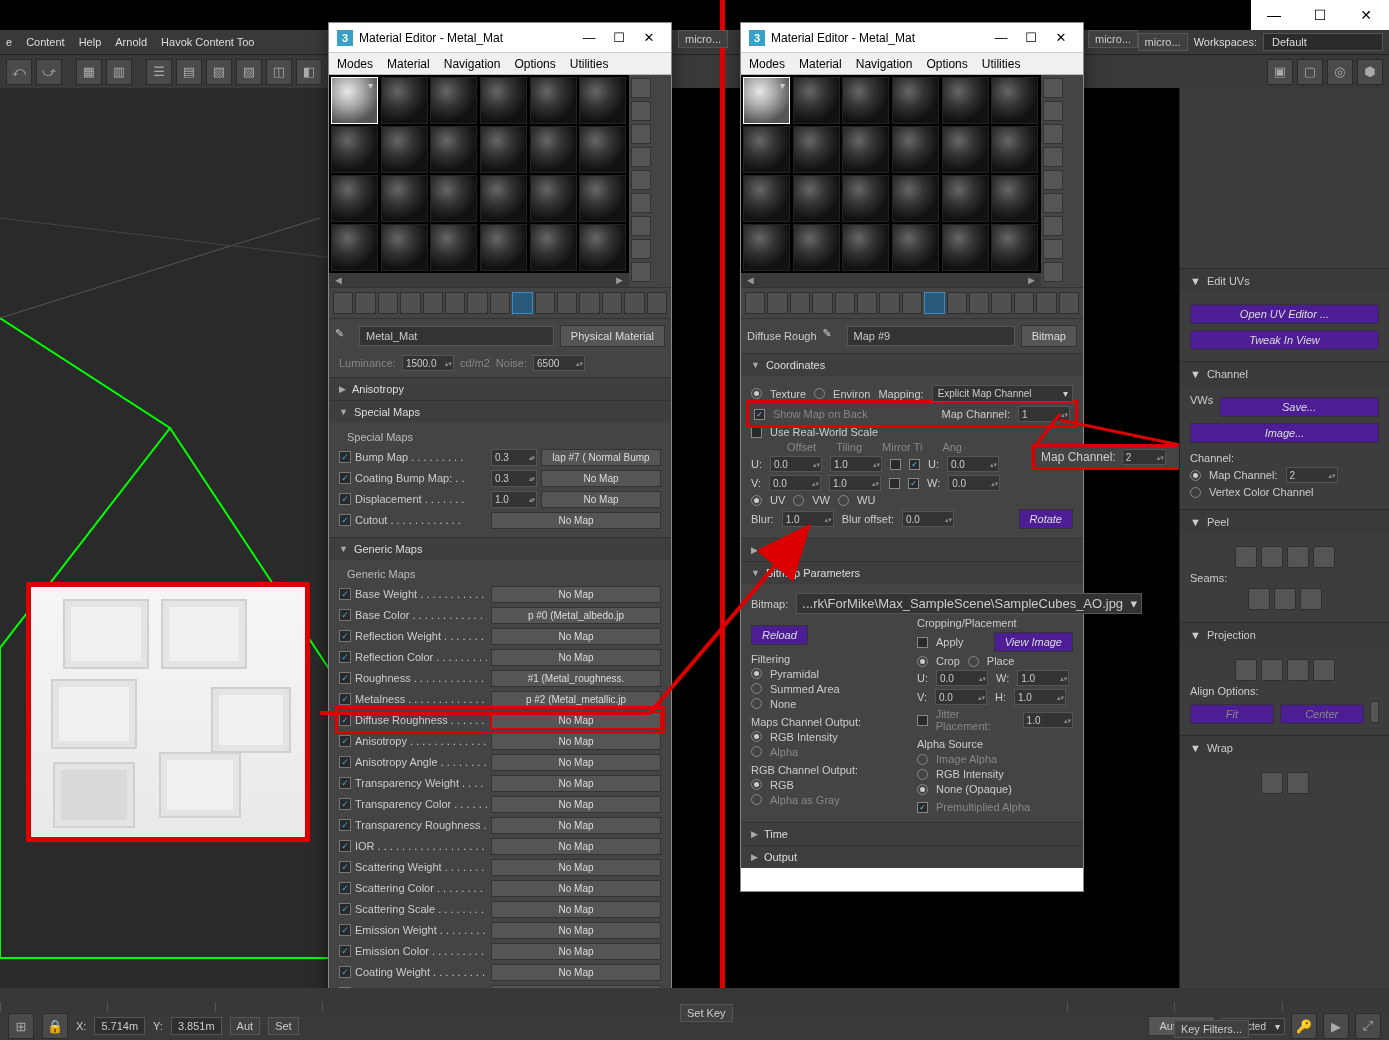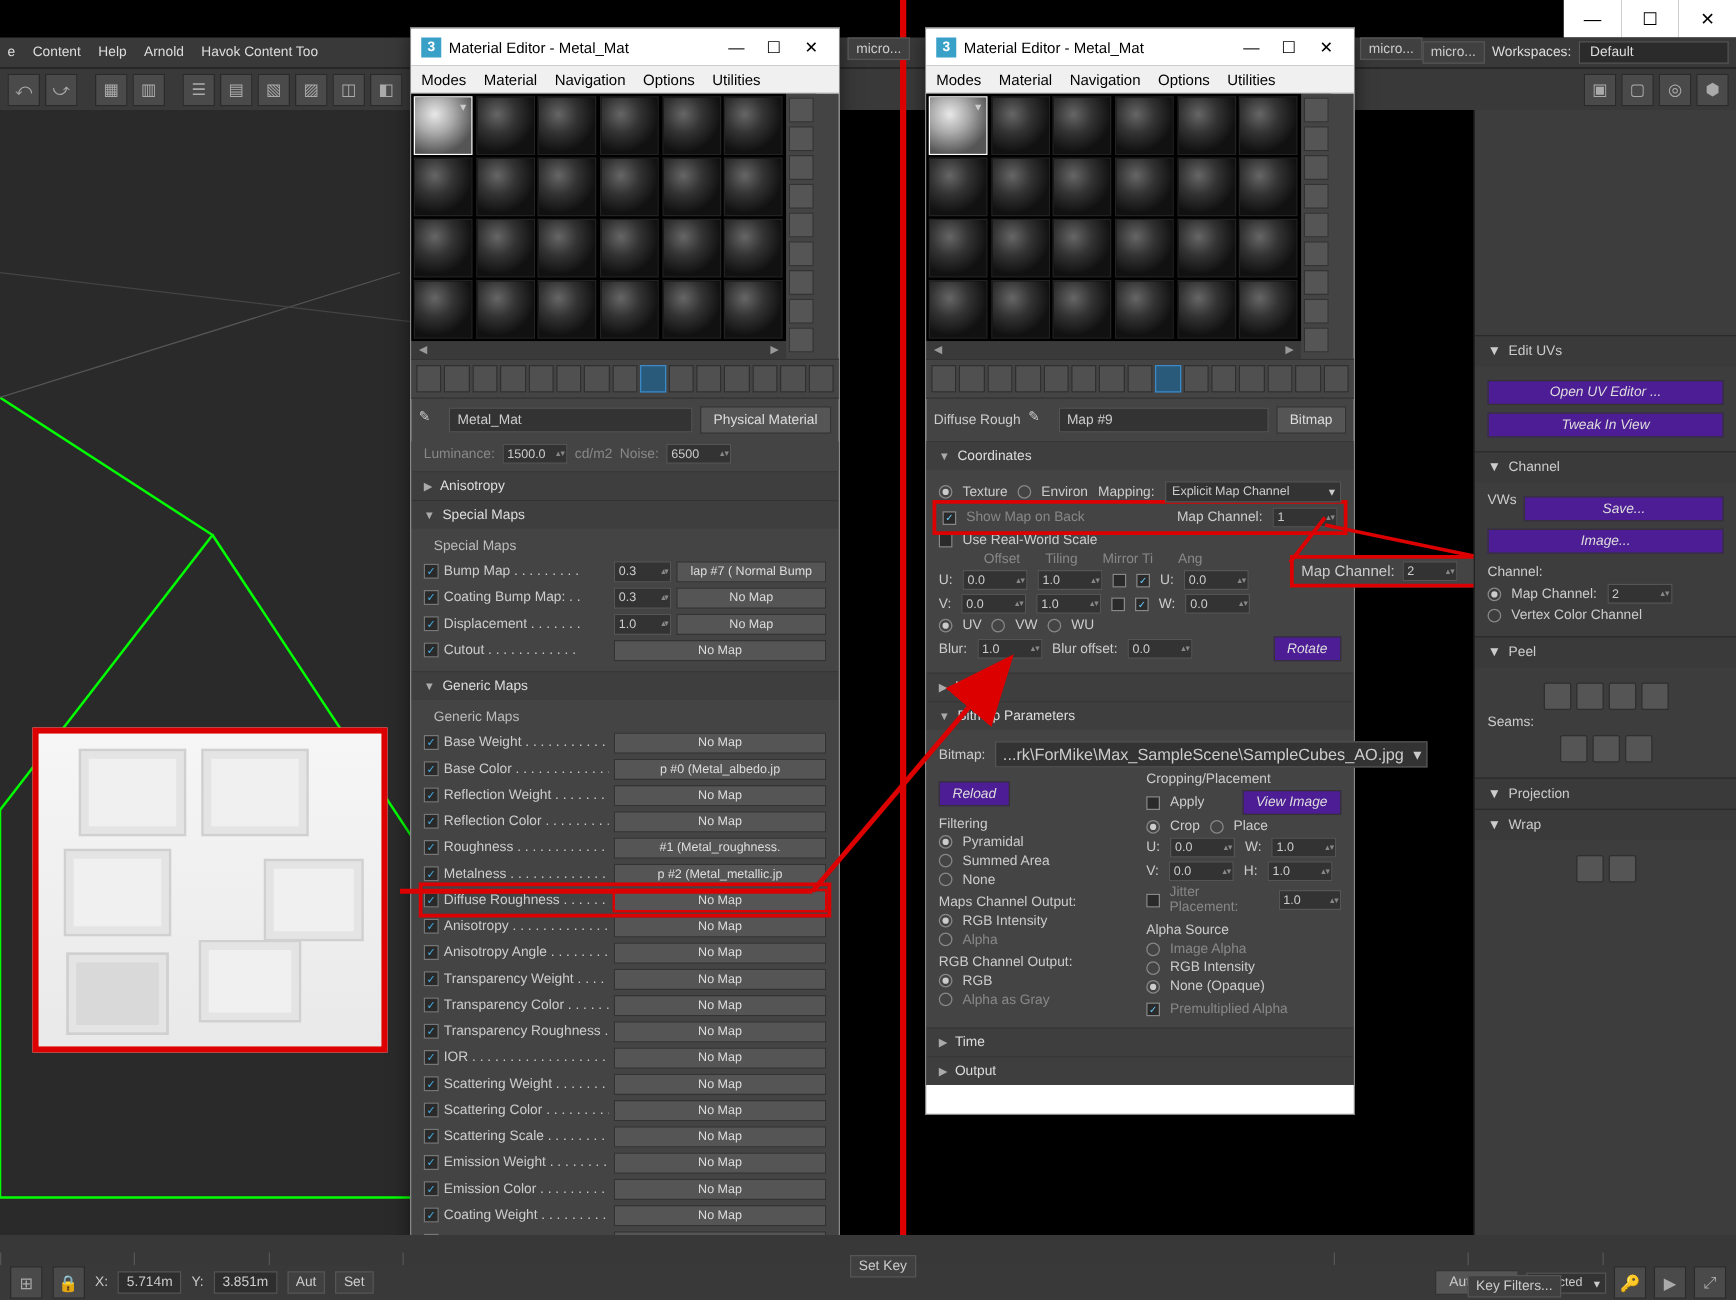--- a/index.html
+++ b/index.html
@@ -754,20 +754,34 @@
     <div class="iconstrip">
         <div class="i"></div>
         <div class="i"></div>
         <div class="i"></div>
       </div>
   </div>
   <div class="cmd-roll-h">
       <span class="arr">▼</span>
       <span>Projection</span>
     </div>
+  <div class="cmd-body">
+    <div class="iconstrip">
+        <div class="i"></div>
+        <div class="i"></div>
+        <div class="i"></div>
+        <div class="i"></div>
+      </div>
+    <div>Align Options:</div>
+    <div style="display:flex; gap:6px; margin-top:4px;">
+      <span class="btn dim">Fit</span>
+      <span class="btn dim">Center</span>
+      <div class="i" style="width:22px;height:22px;background:#555;border:1px solid #333;"></div>
+    </div>
+  </div>
   <div class="cmd-roll-h">
       <span class="arr">▼</span>
       <span>Wrap</span>
     </div>
   <div class="cmd-body">
     <div class="iconstrip">
         <div class="i"></div>
         <div class="i"></div>
       </div>
   </div>

